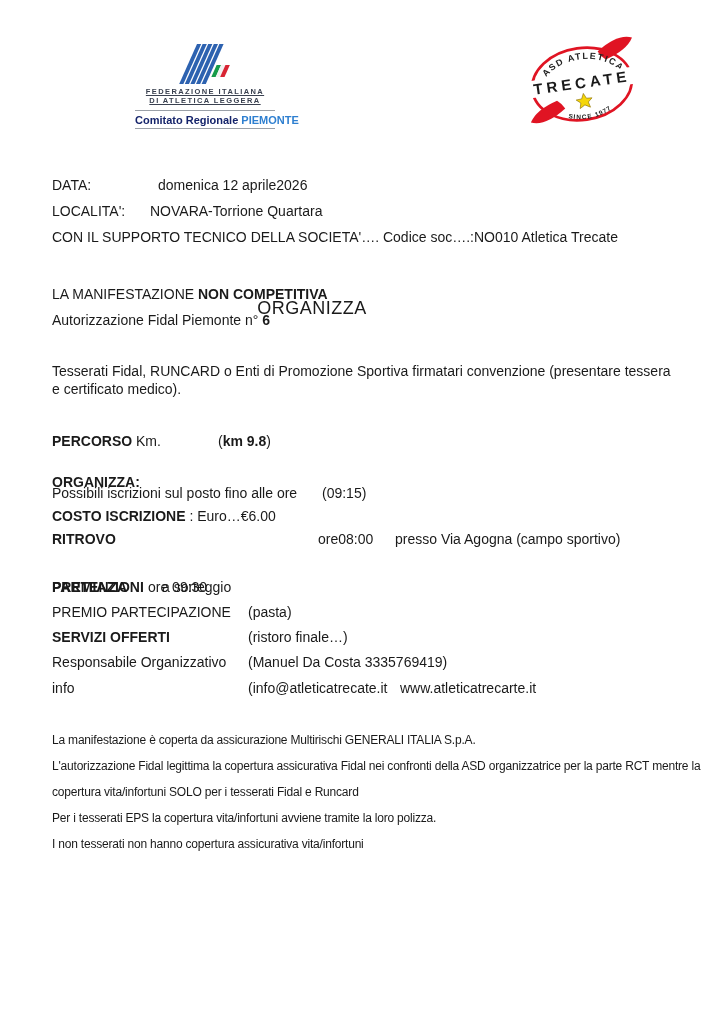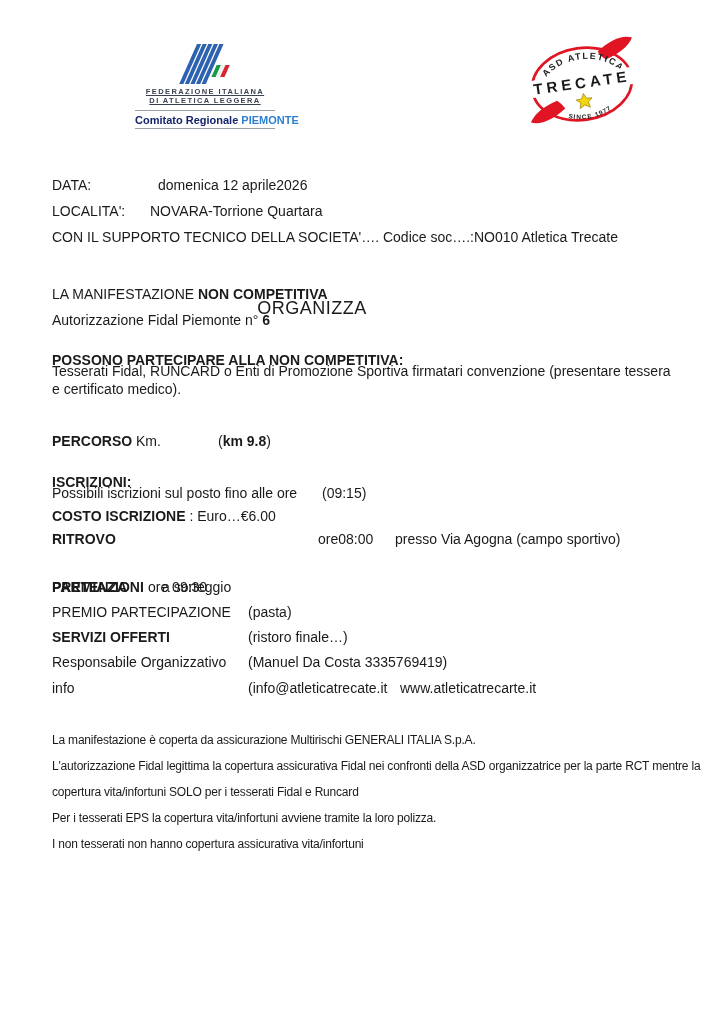--- a/index.html
+++ b/index.html
@@ -94,32 +94,31 @@
   <div class="organizza">ORGANIZZA</div>
 
   <div class="ln" style="top:285px">
     <span>LA MANIFESTAZIONE </span><span class="b">NON COMPETITIVA</span>
   </div>
 
   <div class="ln" style="top:311px">
     <span>Autorizzazione Fidal Piemonte n° </span><span class="b">6</span>
   </div>
 
-  <div class="ln b" style="top:337px">POSSONO PARTECIPARE ALLA NON COMPETITIVA:</div>
 
   <div class="ln wrap2" style="top:362px">Tesserati Fidal, RUNCARD o Enti di Promozione Sportiva firmatari convenzione (presentare tessera e certificato medico).</div>
 
 
   <div class="ln" style="top:432px">
     <span class="b">PERCORSO</span>
     <span class="tab" style="left:84px">Km.</span>
     <span class="tab" style="left:166px"><span>(</span><span class="b">km 9.8</span><span>)</span></span>
   </div>
 
-  <div class="ln b" style="top:459px">ISCRIZIONI:</div>
+  <div class="ln b" style="top:459px">ORGANIZZA:</div>
 
   <div class="ln" style="top:484px">
     <span>Possibili iscrizioni sul posto fino alle ore</span>
     <span class="tab" style="left:270px">(09:15)</span>
   </div>
 
   <div class="ln" style="top:507px">
     <span class="b">COSTO ISCRIZIONE</span><span> : Euro…€6.00</span>
   </div>
 

